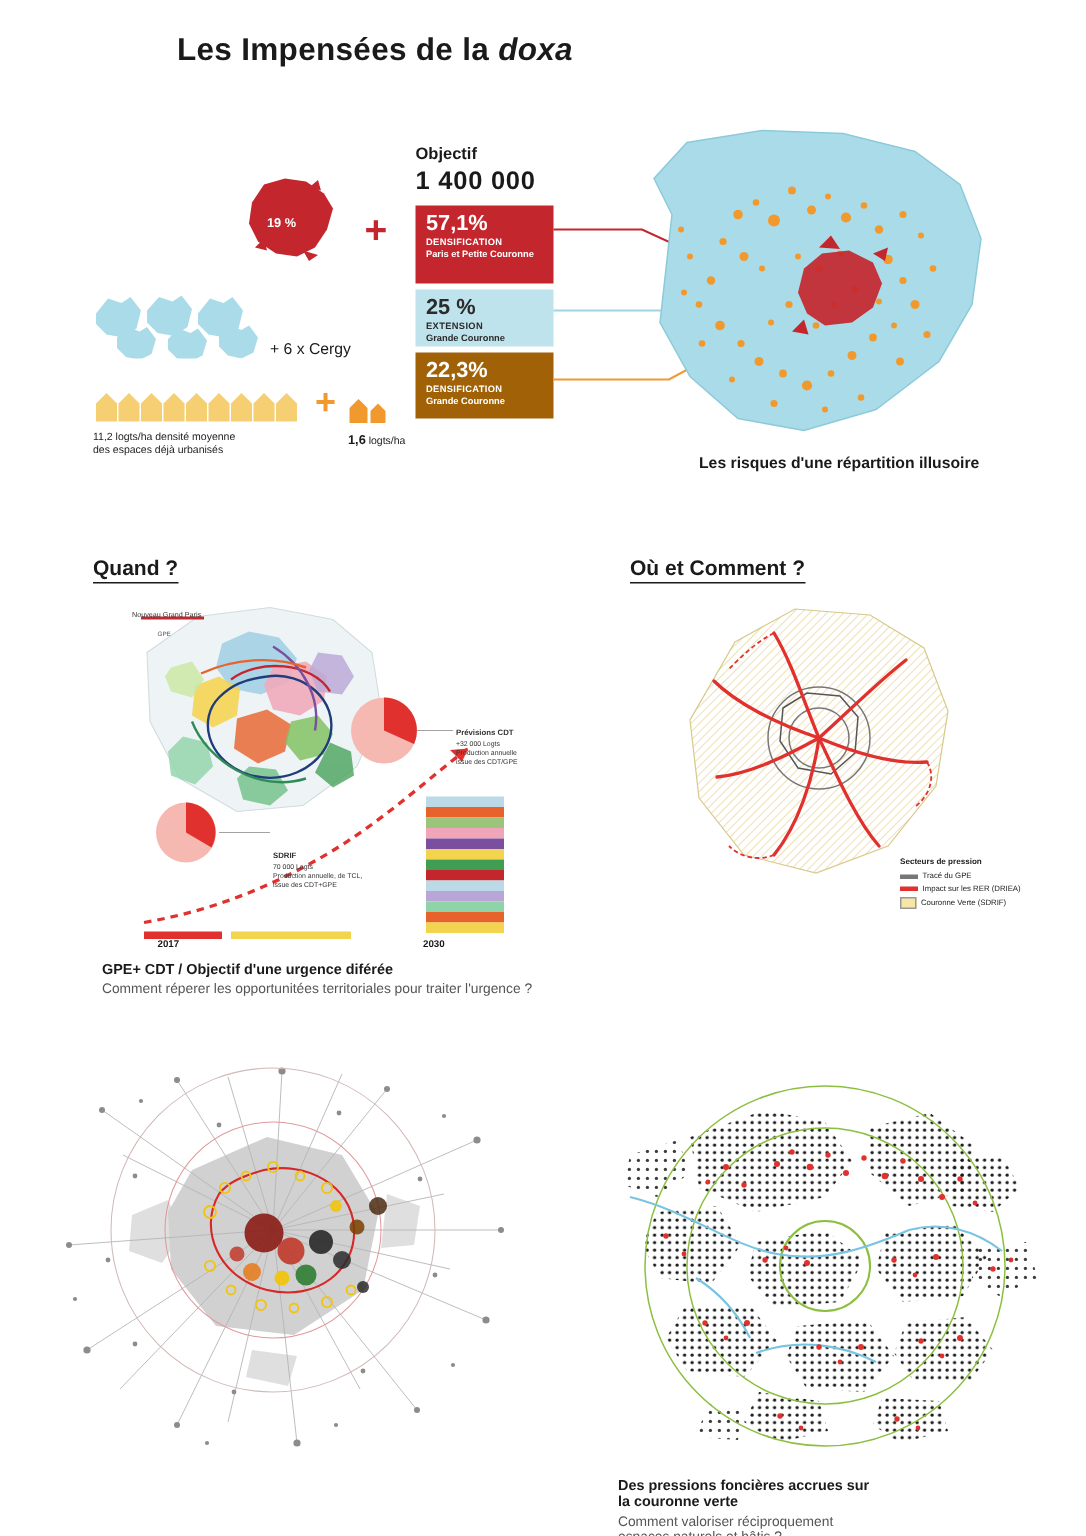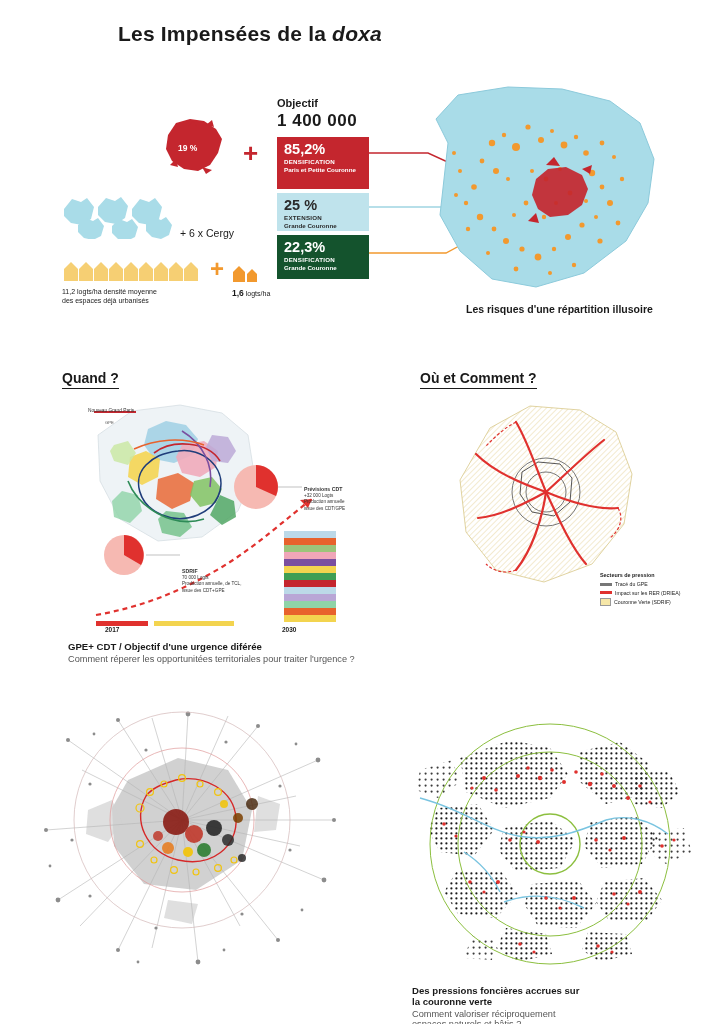--- a/index.html
+++ b/index.html
@@ -97,21 +97,21 @@
   }
   .seg .zone {
     font-size: 6.2px;
     font-weight: bold;
     display: block;
     line-height: 1.25;
     margin-top: 1px;
   }
   #seg0 { top: 62px; height: 52px; background: #c4262e; }
   #seg1 { top: 118px; height: 38px; background: #bfe3ec; color: #2b2b2b;}
-  #seg2 { top: 160px; height: 44px; background: #14532d; }
+  #seg2 { top: 160px; height: 44px; background: #a16207; }
 
   .plus-sign {
     position: absolute;
     color: #c4262e;
     font-weight: bold;
     font-size: 26px;
     line-height: 1;
   }
   #plus-top { left: 243px; top: 65px; }
   #plus-bot { left: 210px; top: 182px; color:#f2992e; font-size: 24px;}
@@ -250,21 +250,21 @@
     <div class="small-density">
       <b>1,6</b>
       <span>logts/ha</span>
     </div>
 
     <div class="plus-sign" id="plus-top">+</div>
     <div class="objectif-label">Objectif</div>
     <div class="objectif-value">1 400 000</div>
 
     <div class="seg" id="seg0">
-      <span class="pct">85,2%</span>
+      <span class="pct">57,1%</span>
       <span class="kind">DENSIFICATION</span>
       <span class="zone">Paris et Petite
 Couronne</span>
     </div>
     <div class="seg" id="seg1">
       <span class="pct">25 %</span>
       <span class="kind">EXTENSION</span>
       <span class="zone">Grande Couronne</span>
     </div>
     <div class="seg" id="seg2">

